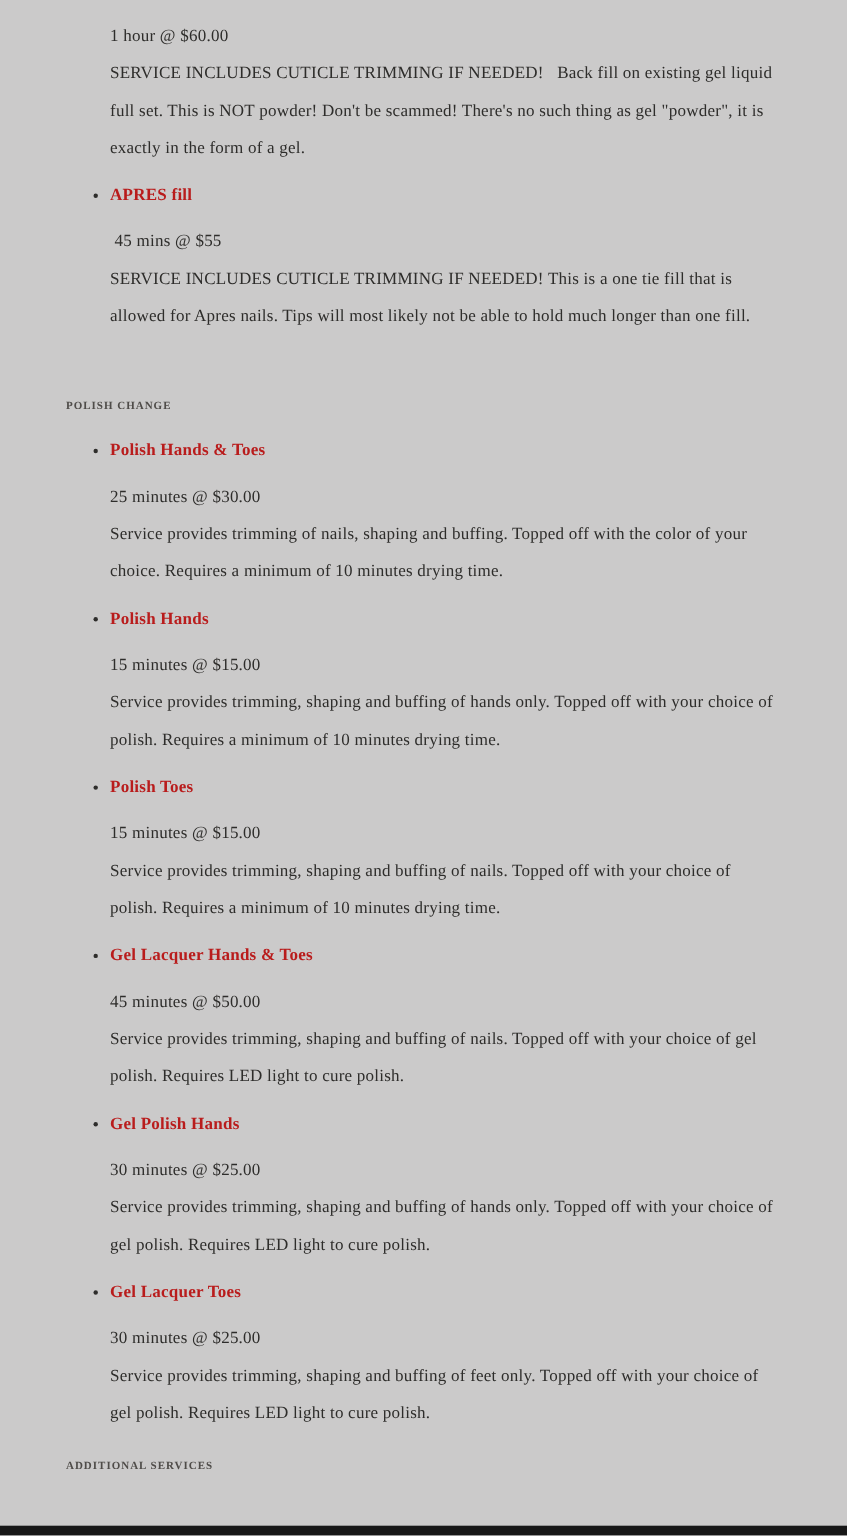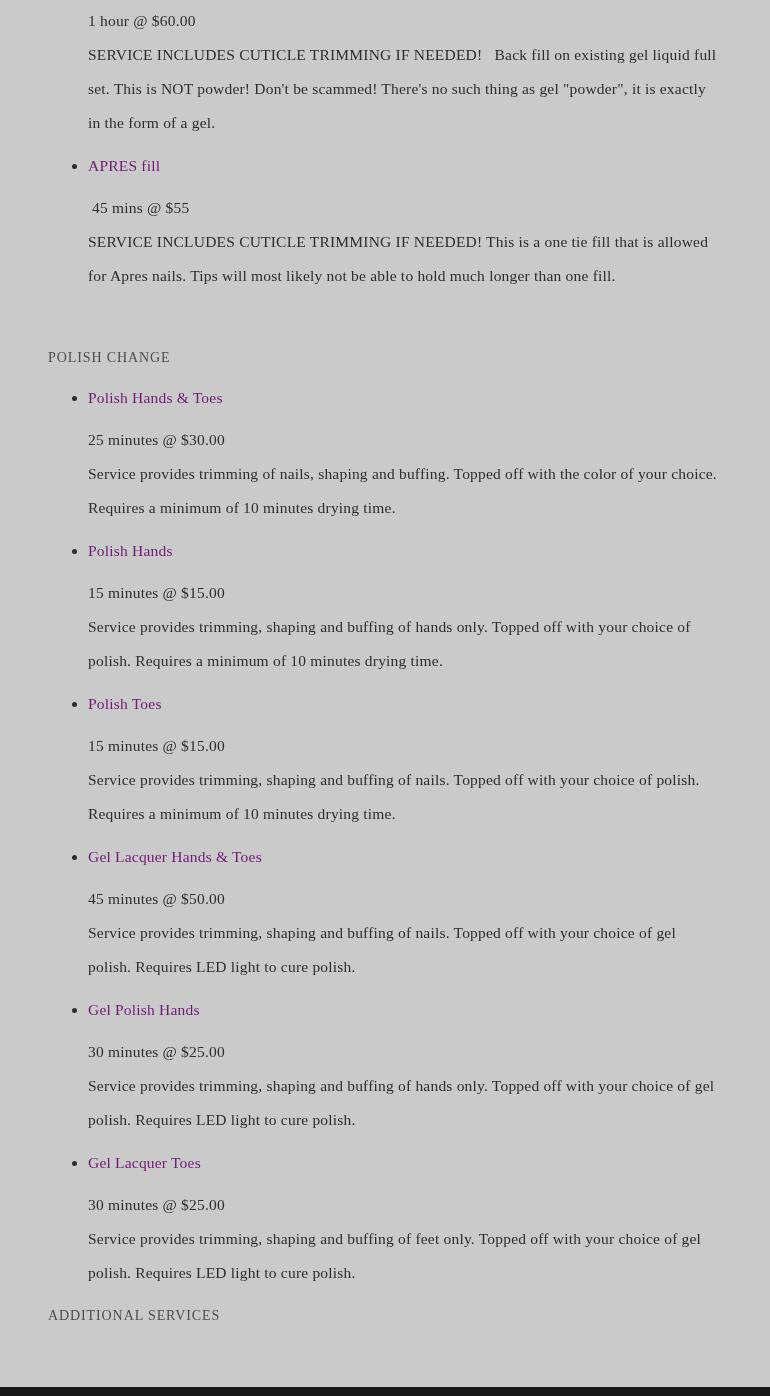--- a/index.html
+++ b/index.html
@@ -7,46 +7,46 @@
   body {
     width: 770px;
     height: 1396px;
     background: var(--bg, #cbcaca);
     font-family: "Liberation Serif", "DejaVu Serif", serif;
     color: var(--fg, #2e2d2b);
     position: relative;
     overflow: hidden;
   }
   .page { padding: 2px 46px 0 46px; }
-  .section { margin: 2px; }
+  .section { margin: 14px; }
   #services-list > .section:nth-child(2) { margin-top: 48px; }
   .section-title {
-    font-weight: normal;
-    font-size: 14px;
+    font-weight: bold;
+    font-size: 10px;
     letter-spacing: 0.9px;
     color: var(--heading, #4f4c49);
     line-height: 34px;
     margin: 0 0 6px 0;
   }
   ul.items {
     margin: 0;
     padding: 0 0 0 40px;
     list-style: disc outside;
   }
   li.item {
     margin: 0 0 9px 0;
     font-size: 15.5px;
     line-height: 34px;
     letter-spacing: 0.2px;
     max-width: 642px;
   }
   li.item.no-bullet { list-style: none; }
   .item-name {
-    font-weight: normal;
-    color: #701a75;
+    font-weight: bold;
+    color: #b91c1c;
     margin: 0 0 8px 0;
   }
   .item-meta {
     margin: 0;
     white-space: pre-wrap;
   }
   .item-desc {
     margin: 0;
     white-space: pre-wrap;
   }

